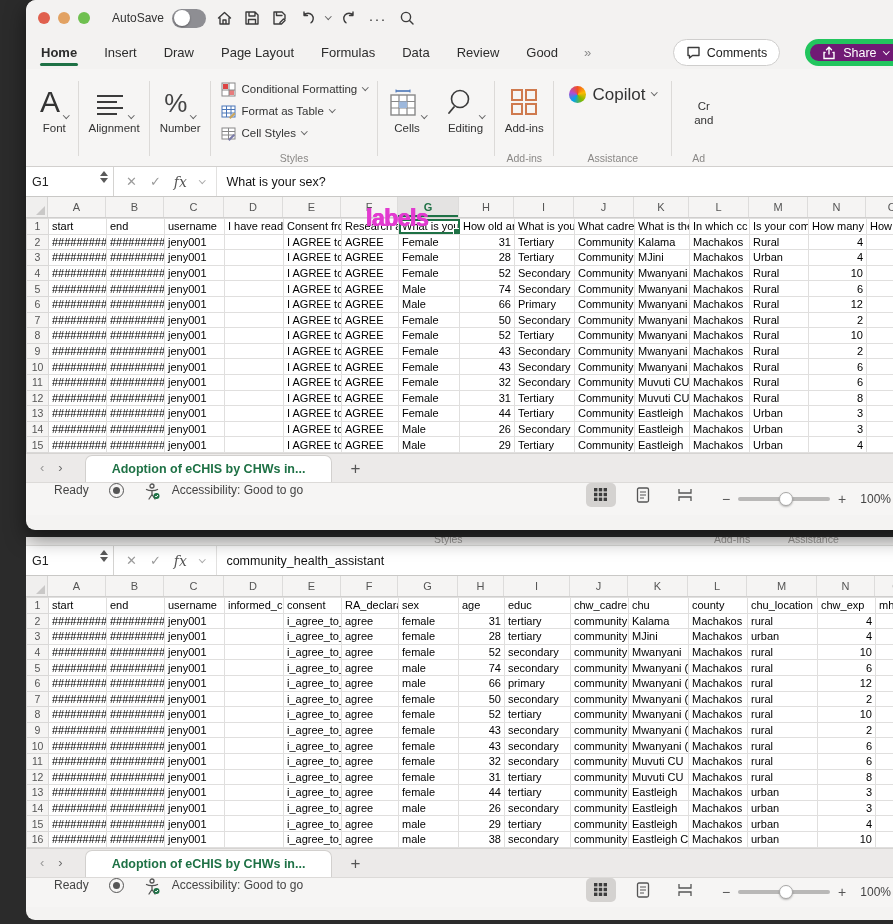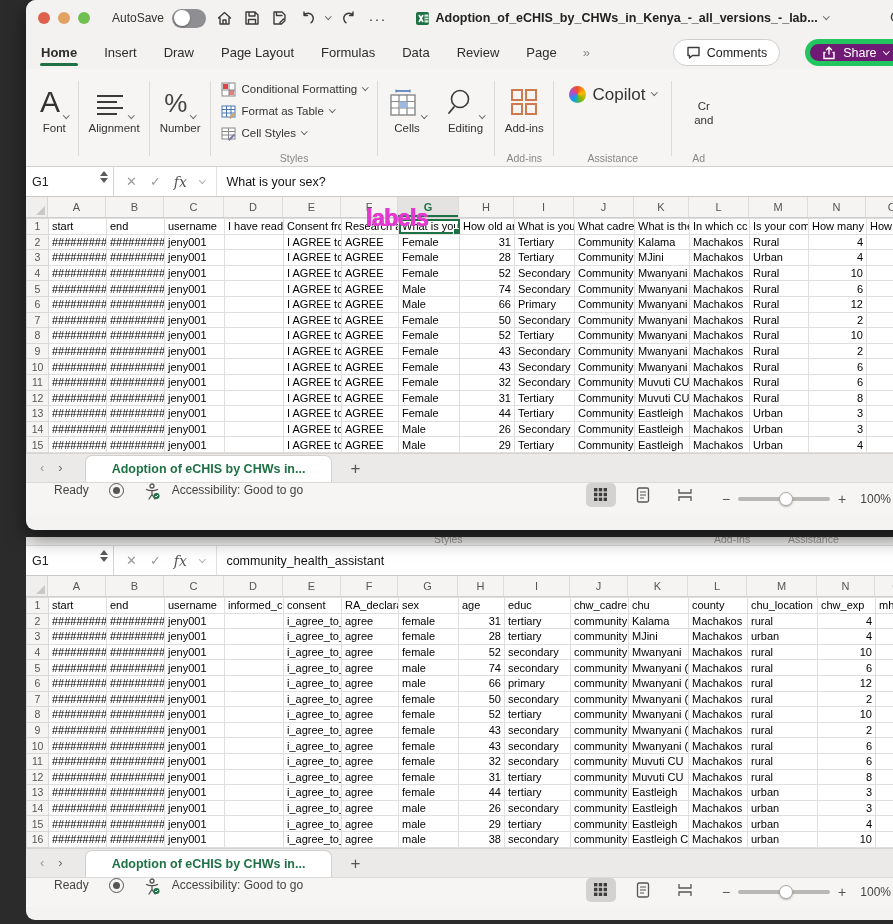--- a/index.html
+++ b/index.html
@@ -155,47 +155,37 @@
             <path class="icon-stroke" d="M4 5 C6 2.6 10 2.6 12 5 C14 7.4 13.5 11 11 12.8 M4 2 V5.5 H7.5"></path>
           </svg>
       </span>
       <span class="chev sm"></span>
       <span class="tb-icon">
         <svg width="17" height="17" viewBox="0 0 17 17">
             <path class="icon-stroke" d="M13 5 C11 2.6 7 2.6 5 5 C3 7.4 3.5 11 6 12.8 M13 2 V5.5 H9.5"></path>
           </svg>
       </span>
       <span class="dots">···</span>
-      <div class="doc-group">
-        <svg width="15" height="15" viewBox="0 0 15 15">
-            <rect x="1" y="1" width="13" height="13" rx="2" fill="#1e7145"></rect>
-            <path d="M4 4 L8 11 M8 4 L4 11" stroke="#fff" stroke-width="1.6"></path>
-            <rect x="9.5" y="3.5" width="4" height="8" fill="#fff" opacity=".85"></rect>
-            <path d="M9.5 6.2 h4 M9.5 8.8 h4" stroke="#1e7145" stroke-width="1"></path>
-          </svg>
-        <span class="doc-title">Adoption_of_eCHIS_by_CHWs_in_Kenya_-_all_versions_-_lab...</span>
-        <span class="chev sm"></span>
-      </div>
       <span class="tb-icon">
         <svg width="16" height="16" viewBox="0 0 16 16">
             <circle class="icon-stroke" cx="7" cy="7" r="4.6"></circle>
             <path class="icon-stroke" d="M10.5 10.5 L14 14"></path>
           </svg>
       </span>
     </div>
 
     <div class="ribbontabs">
       <span class="rtab active">Home</span>
       <span class="rtab">Insert</span>
       <span class="rtab">Draw</span>
       <span class="rtab">Page Layout</span>
       <span class="rtab">Formulas</span>
       <span class="rtab">Data</span>
       <span class="rtab">Review</span>
-      <span class="rtab">Page</span>
+      <span class="rtab">Good</span>
       <span class="more-tabs">»</span>
       <span class="rt-spacer"></span>
       <span class="pill comments-btn">
         <svg width="15" height="15" viewBox="0 0 15 15">
             <path class="icon-stroke" d="M2 2.5 H13 V10.5 H6.5 L3.5 13 V10.5 H2 Z"></path>
           </svg>
         <span>Comments</span>
       </span>
       <span class="pill share-btn">
         <svg width="14" height="14" viewBox="0 0 14 14">

